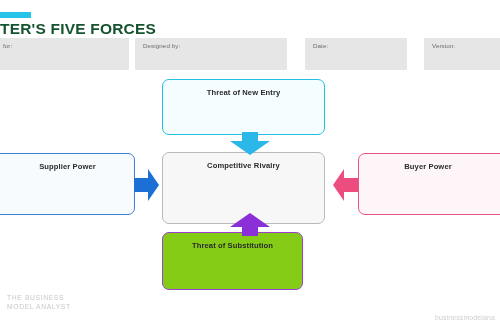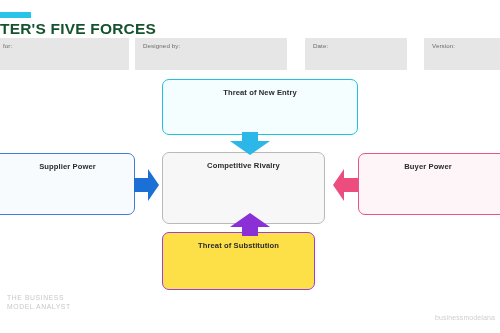--- a/index.html
+++ b/index.html
@@ -70,33 +70,33 @@
     right: 0;
     top: 8px;
     text-align: center;
     font-size: 7.6px;
     font-weight: bold;
     color: #2b2b2b;
     letter-spacing: 0.1px;
   }
 
   #box-new-entry {
-    left: 162px; top: 79px; width: 196px; height: 56px;
+    left: 162px; top: 79px; width: 163px; height: 56px;
     border: 1.3px solid #23C0E0;
     background: #f4fdff;
   }
   #box-rivalry {
     left: 162px; top: 152px; width: 163px; height: 72px;
     border: 1.3px solid #b9b9b9;
     background: #f7f7f7;
   }
   #box-substitution {
-    left: 162px; top: 232px; width: 153px; height: 58px;
+    left: 162px; top: 232px; width: 141px; height: 58px;
     border: 1.3px solid #9B3FD4;
-    background: #fde047;
+    background: #84cc16;
   }
   #box-supplier {
     left: -46px; top: 153px; width: 181px; height: 62px;
     border: 1.3px solid #3F7FD6;
     background: #f8fbfe;
   }
   #box-supplier .box-title { left: 46px; right: 0; }
   #box-buyer {
     left: 358px; top: 153px; width: 186px; height: 62px;
     border: 1.3px solid #E8538A;

